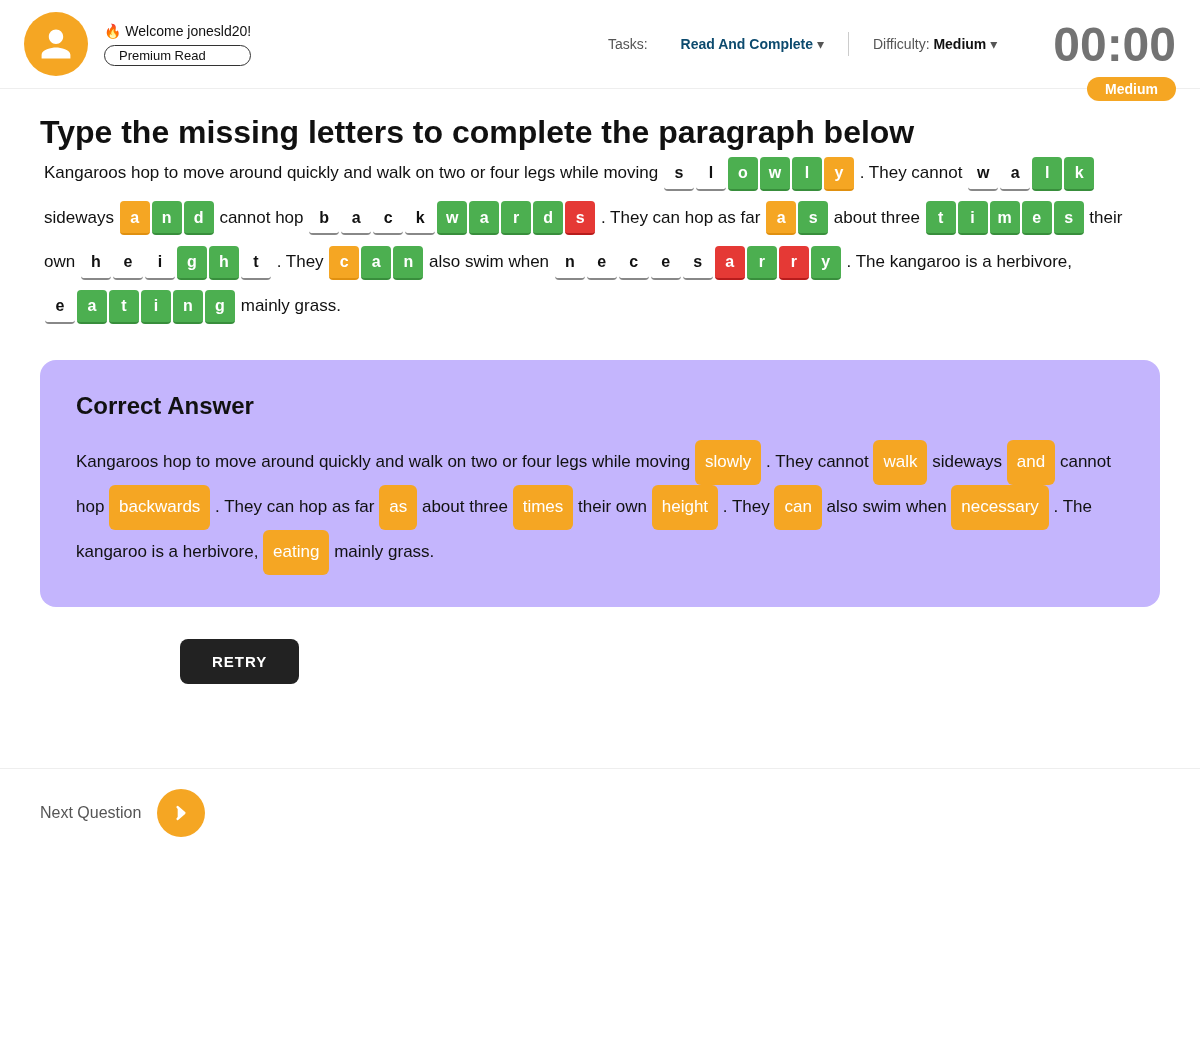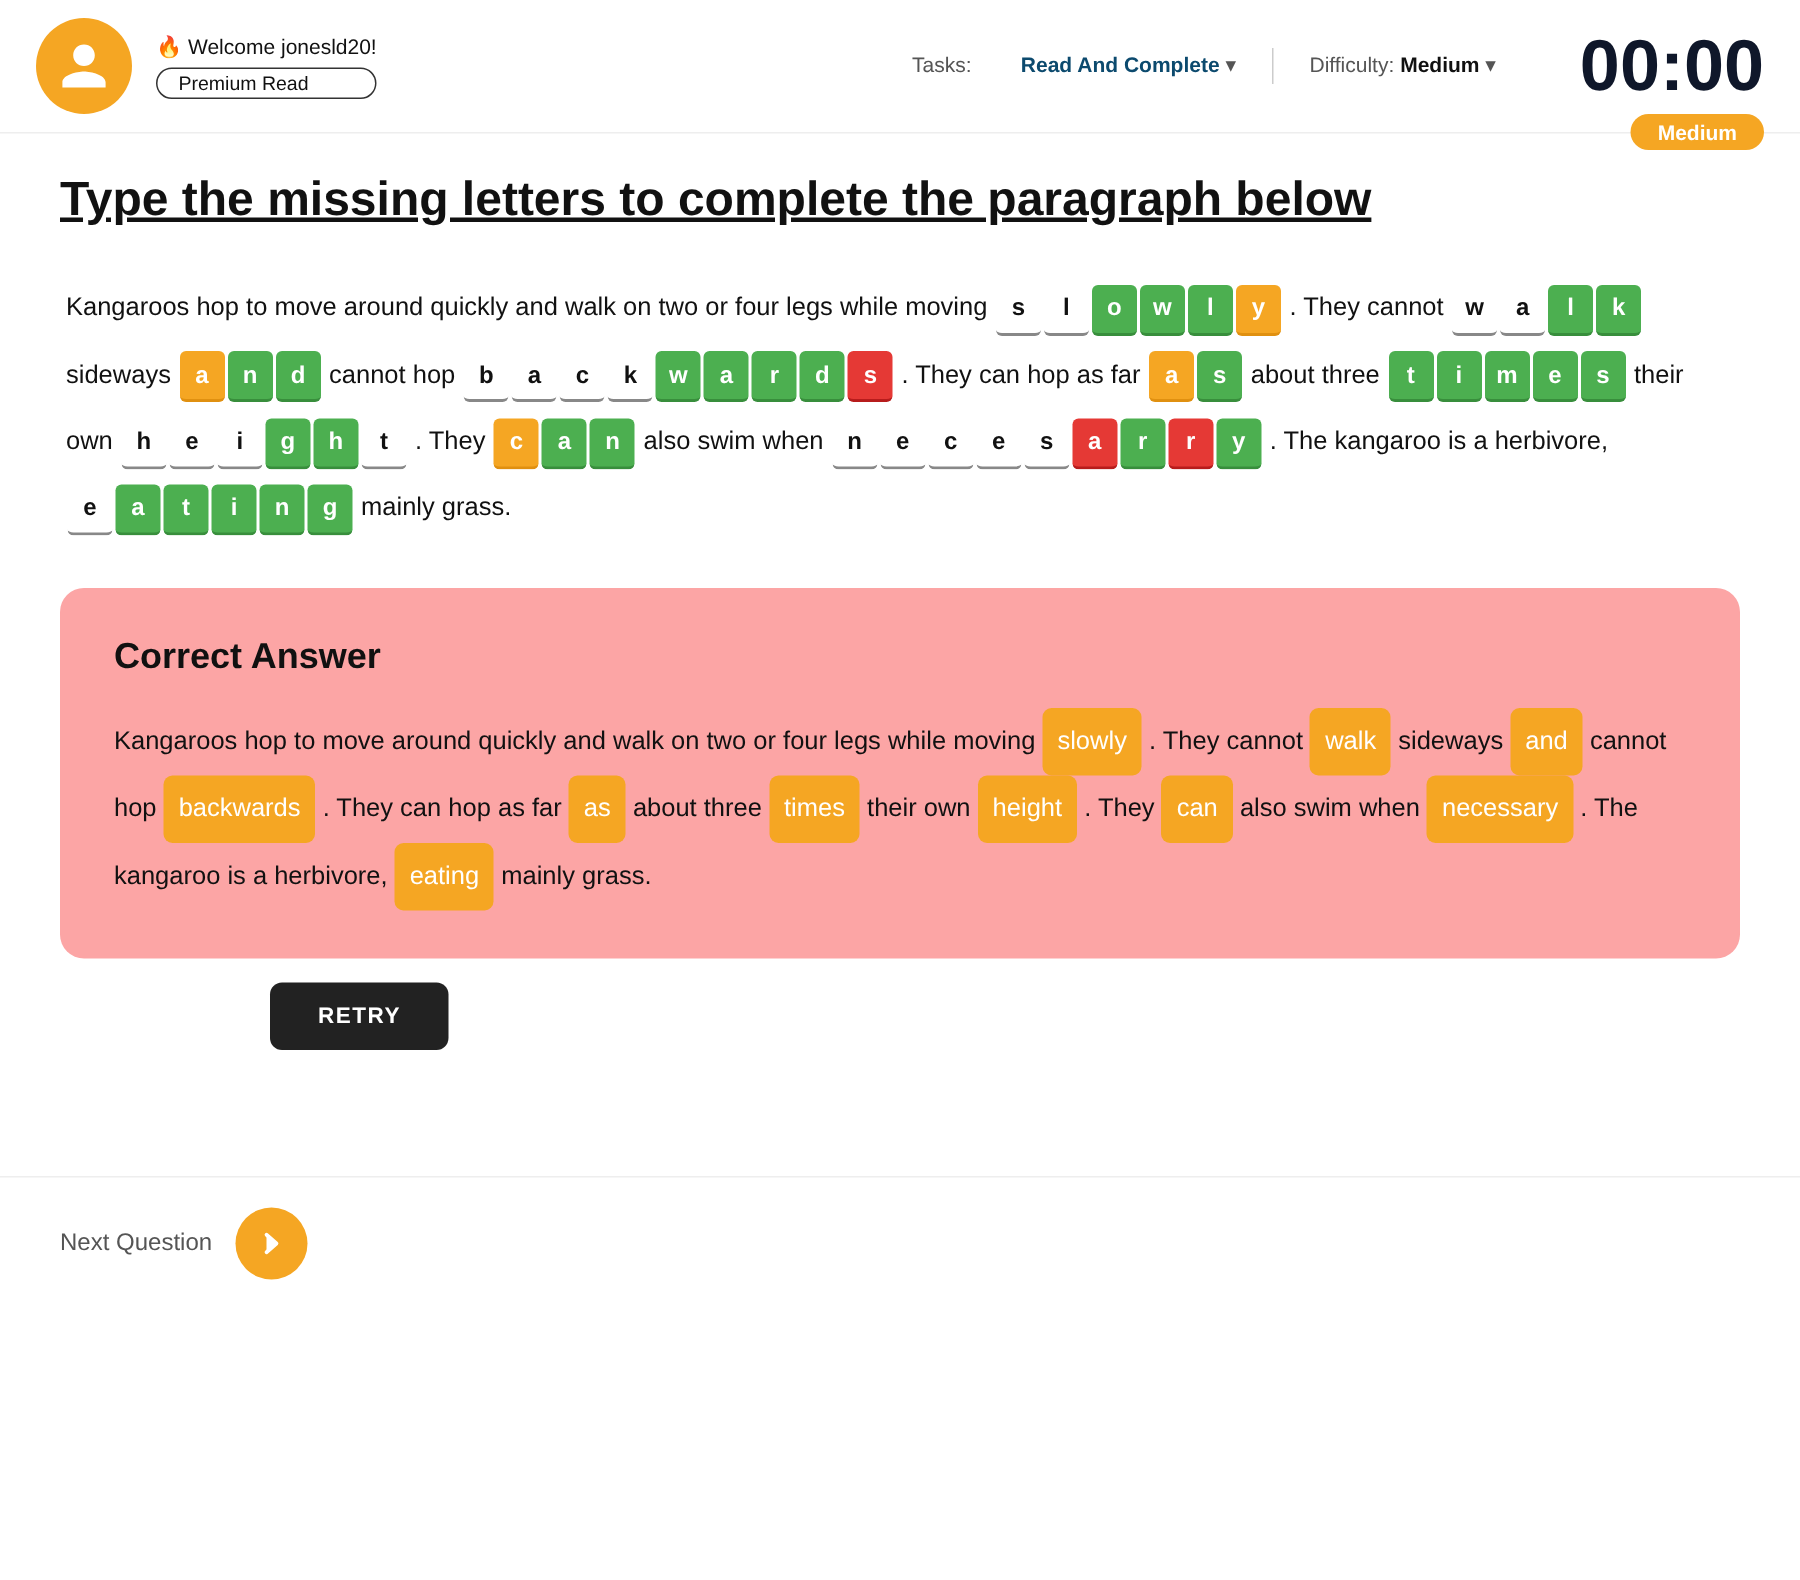--- a/index.html
+++ b/index.html
@@ -35,41 +35,39 @@
       margin-left: auto;
       display: flex;
       align-items: center;
       gap: 24px;
     }
     .tasks-label { font-size: 14px; color: #555; }
     .tasks-label strong { color: #0c4a6e; padding-left: 29px; }
     .divider-v { width: 1px; height: 24px; background: #ccc; }
     .difficulty-label { font-size: 14px; color: #555; }
     .difficulty-label strong { color: #111; }
-    .timer { font-size: 48px; font-weight: 700; color: #0f172a; margin-left: 32px; }
+    .timer { font-size: 48px; font-weight: 700; color: #737373; margin-left: 32px; }
 
     
     .diff-badge-wrap { position: absolute; right: 24px; top: 80px; }
     .diff-badge {
       background: #f5a623;
       color: #fff;
       border-radius: 20px;
       padding: 4px 18px;
       font-size: 14px;
       font-weight: 600;
     }
 
     
     .main { padding: 24px 40px; }
     .page-title {
       font-size: 32px;
       font-weight: 700;
-      margin-bottom: 32px;
       line-height: 1.2;
-      text-decoration: underline;
     }
 
     
     .paragraph { font-size: 17px; line-height: 2.6; margin-bottom: 32px; padding: 0 4px; }
 
     
     .tile {
       display: inline-flex;
       align-items: center;
       justify-content: center;
@@ -84,24 +82,24 @@
     .tile-yellow { background: #f5a623; color: #fff; border-bottom-color: #e09010; }
     .tile-red { background: #e53935; color: #fff; border-bottom-color: #b71c1c; }
     .tile-empty {
       background: transparent;
       color: #111;
       border-bottom: 2px solid #888;
     }
 
     
     .correct-box {
-      background: #fca5a5;
+      background: #c4b5fd;
       border-radius: 16px;
       padding: 32px 36px;
-      margin-bottom: 16px;
+      margin-bottom: 32px;
     }
     .correct-title { font-size: 24px; font-weight: 700; margin-bottom: 20px; }
     .correct-text { font-size: 17px; line-height: 2.4; }
     .hl {
       background: #f5a623;
       color: #fff;
       border-radius: 6px;
       padding: 2px 10px;
       font-weight: 400;
       display: inline-block;

